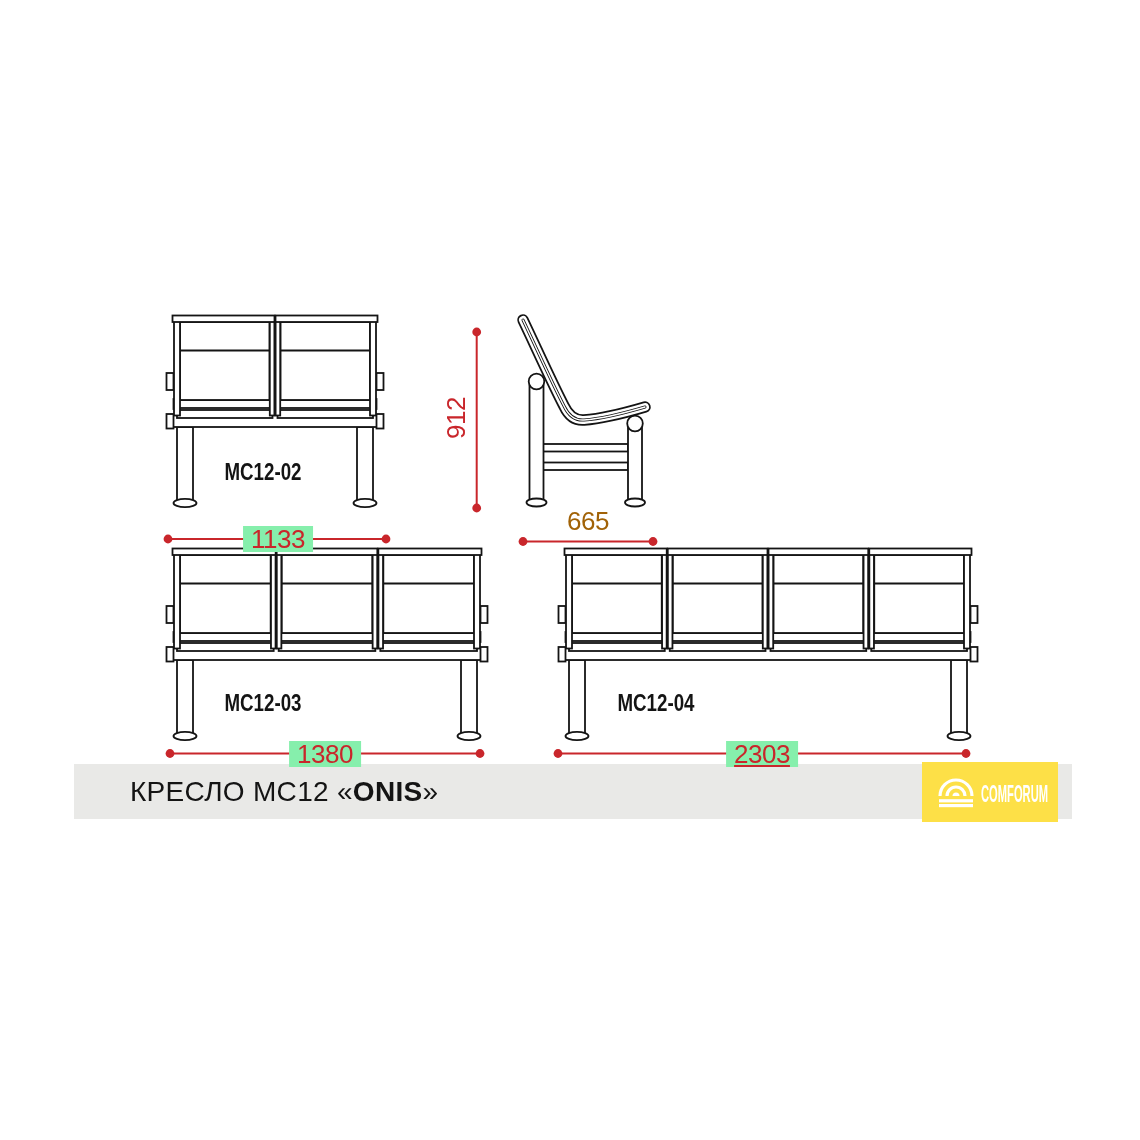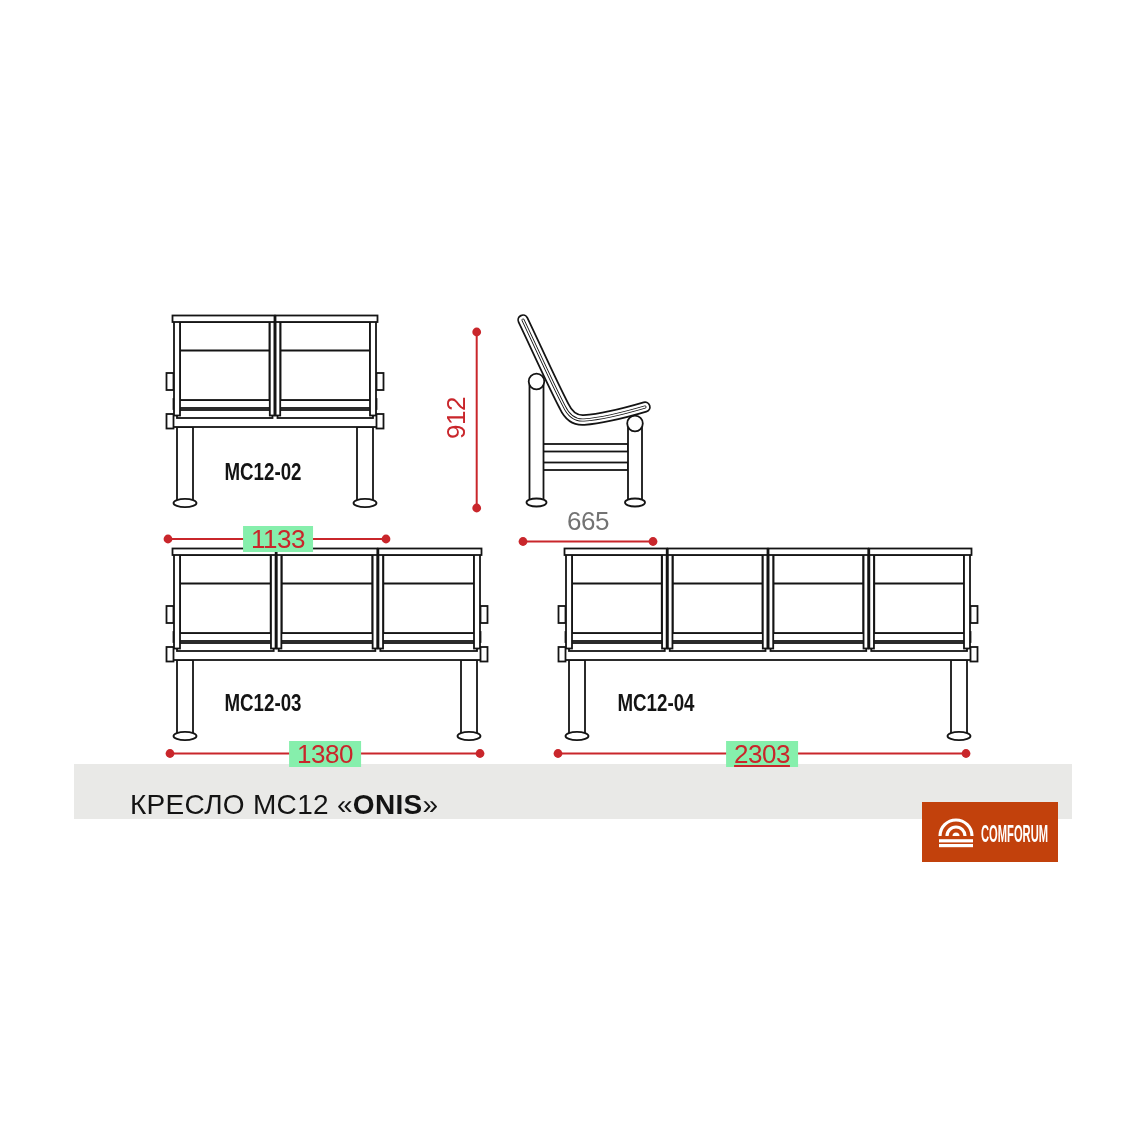--- a/index.html
+++ b/index.html
@@ -13,21 +13,21 @@
     font-size:26px; letter-spacing:-0.5px; line-height:1; white-space:nowrap;
   }
   .dim-bg { background:#86efac; padding:0 8px;text-align:center; }
   #dim-912 { transform:translate(-50%,-50%) rotate(-90deg); }
   .fig-label {
     position:absolute; z-index:3; transform:translate(-50%,-50%) scaleX(0.78);
     font-size:24px; font-weight:bold; color:#141414; line-height:1; white-space:nowrap;
   }
   #footer-bar {
     position:absolute; left:74px; top:764px; width:998px; height:55px;
-    display:flex; align-items:flex-end; padding-left:56px; box-sizing:border-box; z-index:2;
+    display:flex; align-items:center; padding-left:56px; box-sizing:border-box; z-index:2;
   }
   #footer-title { font-size:28px; color:#141414; letter-spacing:0.3px; line-height:1; }
   #footer-title b { font-weight:bold; }
   #brand-box { position:absolute; left:922px; top:762px; width:136px; height:60px; z-index:4; }
   #brand-box svg { display:block; }
 </style>
 </head>
 <body>
 
 <div id="canvas">
@@ -186,30 +186,30 @@
         <circle cx="476.7" cy="332" r="4.4" fill="#c9262b"></circle>
         <circle cx="476.7" cy="508" r="4.4" fill="#c9262b"></circle>
       </g>
     </svg>
 
   <div class="fig-label" id="label-02" style="left:263px; top:472px;">MC12-02</div>
   <div class="fig-label" id="label-03" style="left:263px; top:703px;">MC12-03</div>
   <div class="fig-label" id="label-04" style="left:656px; top:703px;">MC12-04</div>
 
   <div class="dim dim-bg" id="dim-1133" style="left: 278px; top: 539px; color: rgb(201, 38, 43);">1133</div>
-  <div class="dim" id="dim-665" style="left: 588px; top: 521px; color: #737373;">665</div>
+  <div class="dim" id="dim-665" style="left: 588px; top: 521px; color: #a16207;">665</div>
   <div class="dim" id="dim-912" style="left: 456px; top: 418px; color: rgb(201, 38, 43);">912</div>
   <div class="dim dim-bg" id="dim-1718" style="left: 325px; top: 754px; color: rgb(201, 38, 43);">1380</div>
   <div class="dim dim-bg" id="dim-2303" style="left: 762px; top: 754px; color: rgb(201, 38, 43); text-decoration: underline;">2303</div>
 
   <div id="footer-bar" style="background: rgb(233, 233, 231);">
     <span id="footer-title"><span>КРЕСЛО MC12 «</span><b>ONIS</b><span>»</span></span>
   </div>
 
-  <div id="brand-box" style="background: #c2410c; margin-top: 40px;">
+  <div id="brand-box" style="background: #fde047;">
     <svg width="136" height="60" viewBox="0 0 136 60">
       <g transform="translate(17,10)">
         <path d="M1,24 A16,16 0 0 1 33,24" fill="none" stroke="#ffffff" stroke-width="3.2" class="brandink"></path>
         <path d="M8,24 A9,9 0 0 1 26,24" fill="none" stroke="#ffffff" stroke-width="3.2" class="brandink"></path>
         <path d="M13.5,24 A3.5,3.5 0 0 1 20.5,24 Z" fill="#ffffff" class="brandfill"></path>
         <rect x="0" y="27.2" width="34" height="3.2" fill="#ffffff" class="brandfill"></rect>
         <rect x="0" y="32" width="34" height="3.2" fill="#ffffff" class="brandfill"></rect>
       </g>
       <text x="59" y="40" font-size="23" font-weight="bold" fill="#ffffff" font-family="Liberation Sans, sans-serif" textLength="67" lengthAdjust="spacingAndGlyphs">COMFORUM</text>
     </svg>

